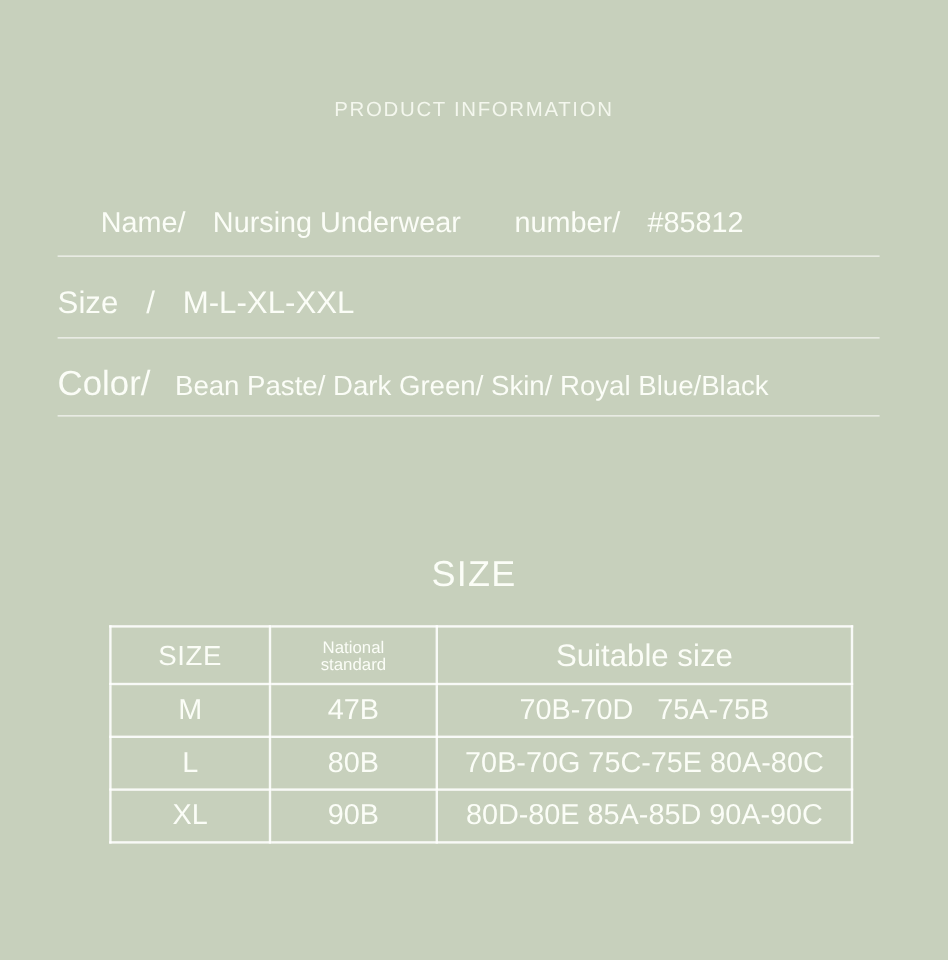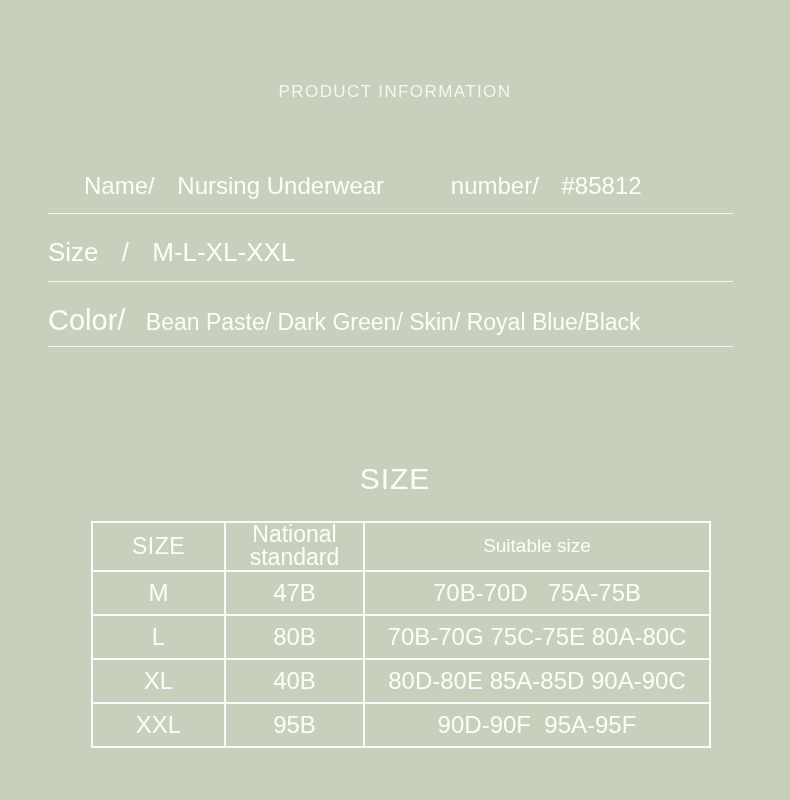--- a/index.html
+++ b/index.html
@@ -43,21 +43,21 @@
   .row-name .indent { padding-left: 8px; margin-left: 28px; }
   .row-size  { top: 237px; height: 44px; font-size: 26px; }
   .row-color { top: 304px; height: 42px; }
   .row-comp  { top: 376px; height: 42px; font-size: 26px; }
 
   .lbl-color { font-size: 29px; }
   .val-color { font-size: 23px; }
 
   .ml-sm { margin-left: 16px; }
   .ml-md { margin-left: 16px; }
-  .ml-lg { margin-left: 60px; }
+  .ml-lg { margin-left: 38px; }
 
   .size-heading {
     position: absolute;
     top: 462px;
     left: 0;
     width: 100%;
     text-align: center;
     font-size: 30px;
     letter-spacing: 1px;
     color: #fbfdf7;
@@ -73,23 +73,23 @@
   .size-table th, .size-table td {
     border: 2px solid rgba(255,255,255,0.88);
     text-align: center;
     vertical-align: middle;
     font-weight: normal;
     color: #fbfdf7;
     padding: 0;
     white-space: pre;
     overflow: hidden;
   }
-  .size-table thead th { height: 46px; font-size: 19px; }
+  .size-table thead th { height: 46px; font-size: 26px; }
   .size-table thead th.col-size { font-size: 23px; letter-spacing: 0.5px; }
-  .size-table thead th.col-standard { font-size: 23px; line-height: 1.02; white-space: normal; padding: 0 14px; }
+  .size-table thead th.col-standard { font-size: 14px; line-height: 1.02; white-space: normal; padding: 0 14px; }
   .size-table tbody td { height: 42px; font-size: 24px; }
 </style>
 </head>
 <body>
 
 <div class="page">
 
   <div class="title">PRODUCT INFORMATION</div>
 
   <div class="info-row row-name">
@@ -132,24 +132,19 @@
         <td>47B</td>
         <td>70B-70D   75A-75B</td>
       </tr>
       <tr>
         <td>L</td>
         <td>80B</td>
         <td>70B-70G 75C-75E 80A-80C</td>
       </tr>
       <tr>
         <td>XL</td>
-        <td>40B</td>
+        <td>90B</td>
         <td>80D-80E 85A-85D 90A-90C</td>
-      </tr>
-      <tr>
-        <td>XXL</td>
-        <td>95B</td>
-        <td>90D-90F  95A-95F</td>
       </tr>
     </tbody>
   </table>
 
 </div>
 
 </body></html>

